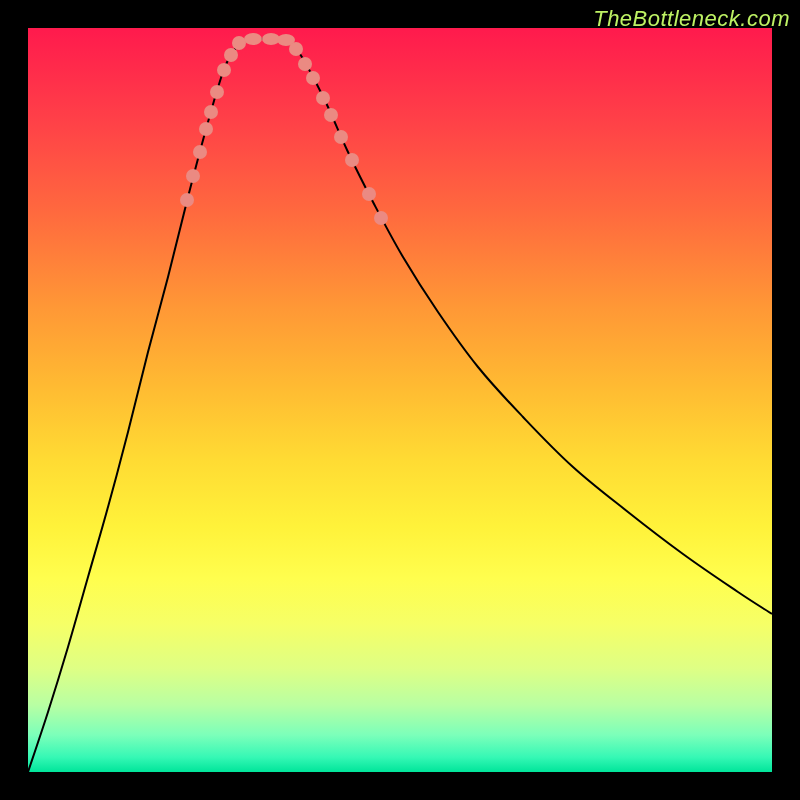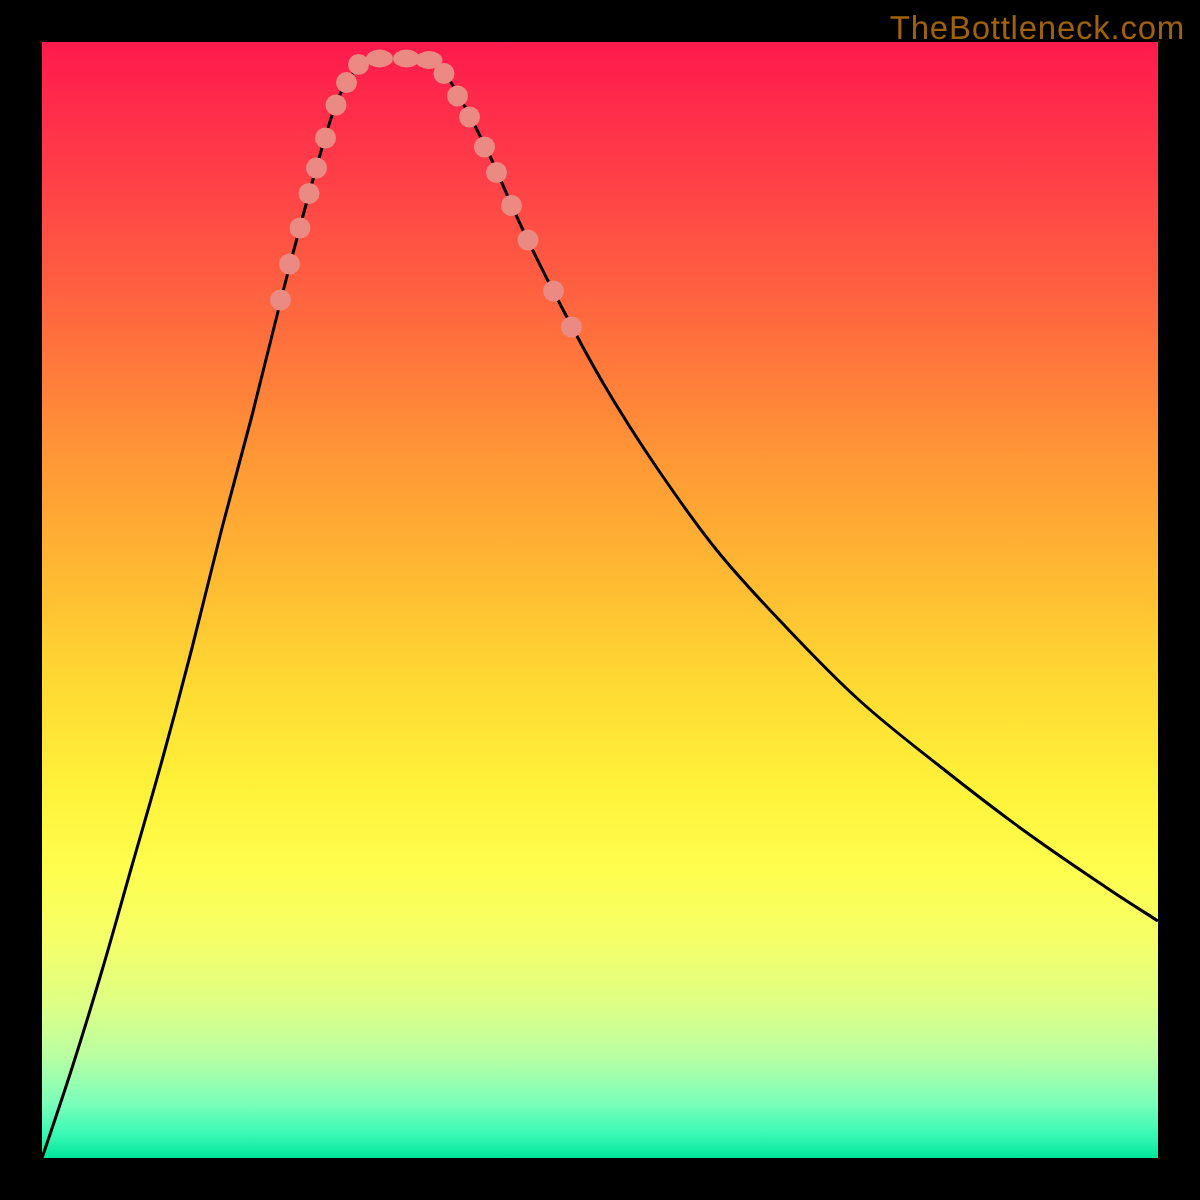--- a/index.html
+++ b/index.html
@@ -30,25 +30,26 @@
       #dfff84 86%,
       #b8ffa3 91%,
       #7cffba 95%,
       #36f8b5 98%,
       #00e59a 100%);
   }
   .watermark {
     position: absolute;
     top: 6px;
     right: 10px;
-    color: #a16207;
+    color: #bef264;
     font-size: 22px;
     font-weight: 500;
     letter-spacing: 0.5px;
     user-select: none;
+    font-style: italic;
   }
   svg.plot {
     position: absolute;
     left: 0;
     top: 0;
     width: 744px;
     height: 744px;
   }
   .curve {
     fill: none;

